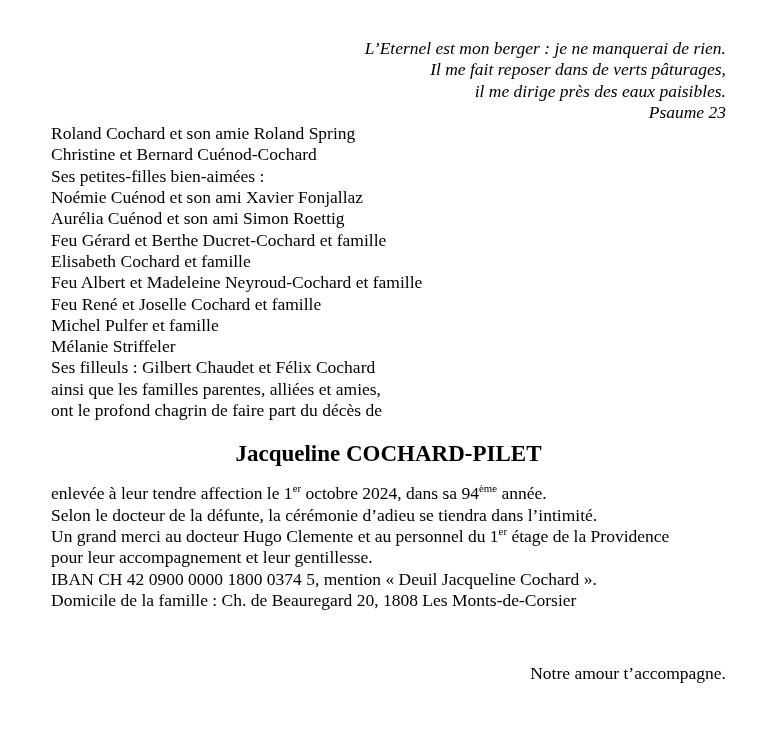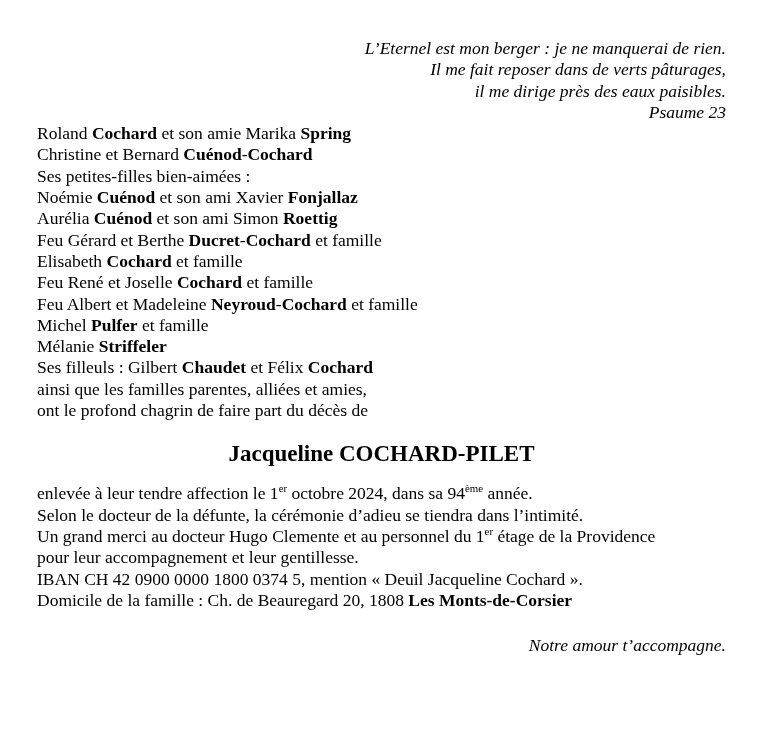--- a/index.html
+++ b/index.html
@@ -5,58 +5,58 @@
   html, body { margin: 0; padding: 0; }
   body {
     width: 784px; height: 745px;
     background: #ffffff; color: #000000;
     font-family: "Liberation Serif", "DejaVu Serif", serif;
     font-size: 17.5px; line-height: 21.3px;
   }
   .page {
     box-sizing: border-box;
     width: 784px; height: 745px;
-    padding: 38px 58px 0 37px;
+    padding: 38px 58px 0 51px;
     overflow: hidden;
     background: #ffffff;
   }
   .quote { text-align: right; font-style: italic; }
   .family { margin: 0; }
   .title {
     font-family: inherit;
     font-size: 23px; line-height: 29px;
     font-weight: bold; text-align: center;
     margin: 18px 0 0 0;
   }
   .details { margin-top: 15px; }
-  .closing { margin-top: 24px; text-align: right; font-style: italic; }
-  .b { font-weight: bold; }
+  .closing { margin-top: 52px; text-align: right; }
+  .b { font-weight: normal; }
   sup { font-size: 0.62em; line-height: 0; vertical-align: super; text-align: center; }
   .line { white-space: pre-wrap; }
 </style>
 </head>
 <body>
 
 <div class="page">
   <div class="quote">
       <div class="line"><span>L’Eternel est mon berger : je ne manquerai de rien.</span></div>
       <div class="line"><span>Il me fait reposer dans de verts pâturages,</span></div>
       <div class="line"><span>il me dirige près des eaux paisibles.</span></div>
       <div class="line"><span>Psaume 23</span></div>
     </div>
   <div class="family">
-      <div class="line"><span>Roland </span><span class="b">Cochard</span><span> et son amie Marika </span><span class="b">Spring</span></div>
+      <div class="line"><span>Roland </span><span class="b">Cochard</span><span> et son amie Roland </span><span class="b">Spring</span></div>
       <div class="line"><span>Christine et Bernard </span><span class="b">Cuénod</span><span>-</span><span class="b">Cochard</span></div>
       <div class="line"><span>Ses petites-filles bien-aimées :</span></div>
       <div class="line"><span>Noémie </span><span class="b">Cuénod</span><span> et son ami Xavier </span><span class="b">Fonjallaz</span></div>
       <div class="line"><span>Aurélia </span><span class="b">Cuénod</span><span> et son ami Simon </span><span class="b">Roettig</span></div>
       <div class="line"><span>Feu Gérard et Berthe </span><span class="b">Ducret</span><span>-</span><span class="b">Cochard</span><span> et famille</span></div>
       <div class="line"><span>Elisabeth </span><span class="b">Cochard</span><span> et famille</span></div>
+      <div class="line"><span>Feu Albert et Madeleine </span><span class="b">Neyroud</span><span>-</span><span class="b">Cochard</span><span> et famille</span></div>
       <div class="line"><span>Feu René et Joselle </span><span class="b">Cochard</span><span> et famille</span></div>
-      <div class="line"><span>Feu Albert et Madeleine </span><span class="b">Neyroud</span><span>-</span><span class="b">Cochard</span><span> et famille</span></div>
       <div class="line"><span>Michel </span><span class="b">Pulfer</span><span> et famille</span></div>
       <div class="line"><span>Mélanie </span><span class="b">Striffeler</span></div>
       <div class="line"><span>Ses filleuls : Gilbert </span><span class="b">Chaudet</span><span> et Félix </span><span class="b">Cochard</span></div>
       <div class="line"><span>ainsi que les familles parentes, alliées et amies,</span></div>
       <div class="line"><span>ont le profond chagrin de faire part du décès de</span></div>
     </div>
   <h1 class="title">Jacqueline COCHARD-PILET</h1>
   <div class="details">
       <div class="line"><span>enlevée à leur tendre affection le 1</span><sup>er</sup><span> octobre 2024, dans sa 94</span><sup>ème</sup><span> année.</span></div>
       <div class="line"><span>Selon le docteur de la défunte, la cérémonie d’adieu se tiendra dans l’intimité.</span></div>

